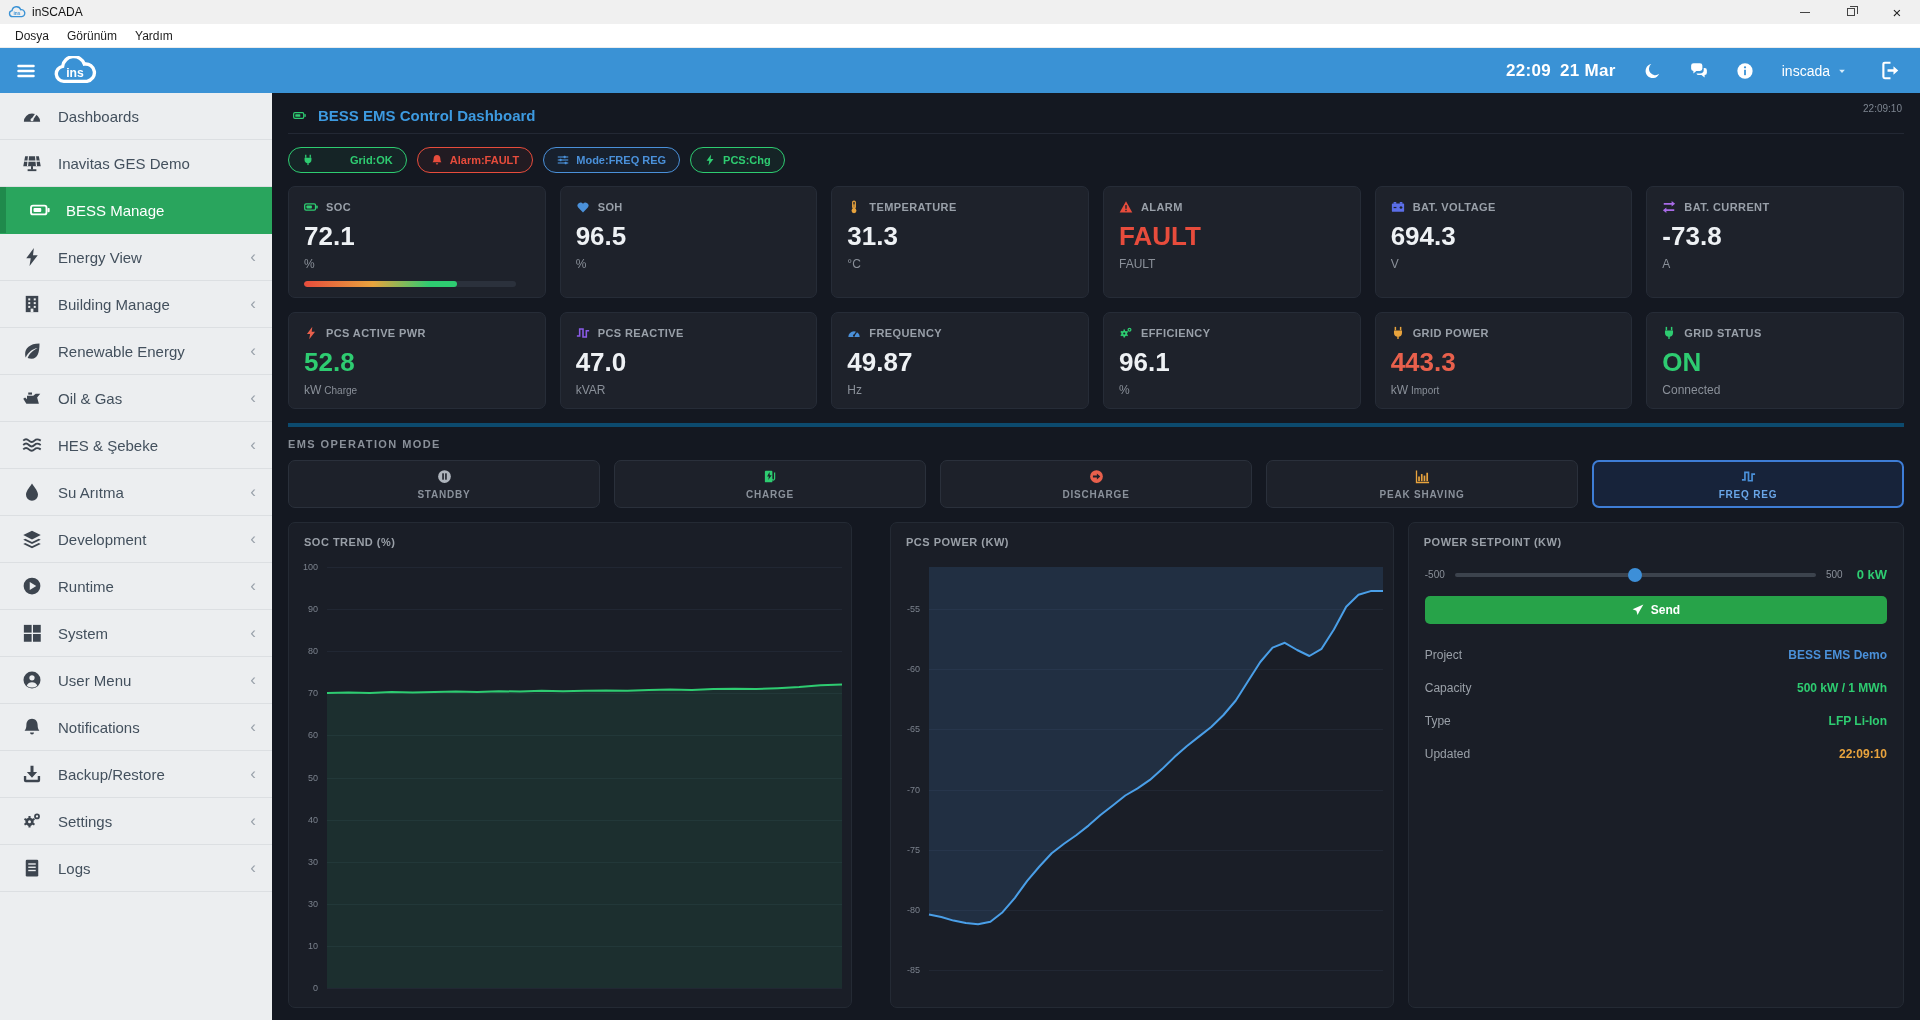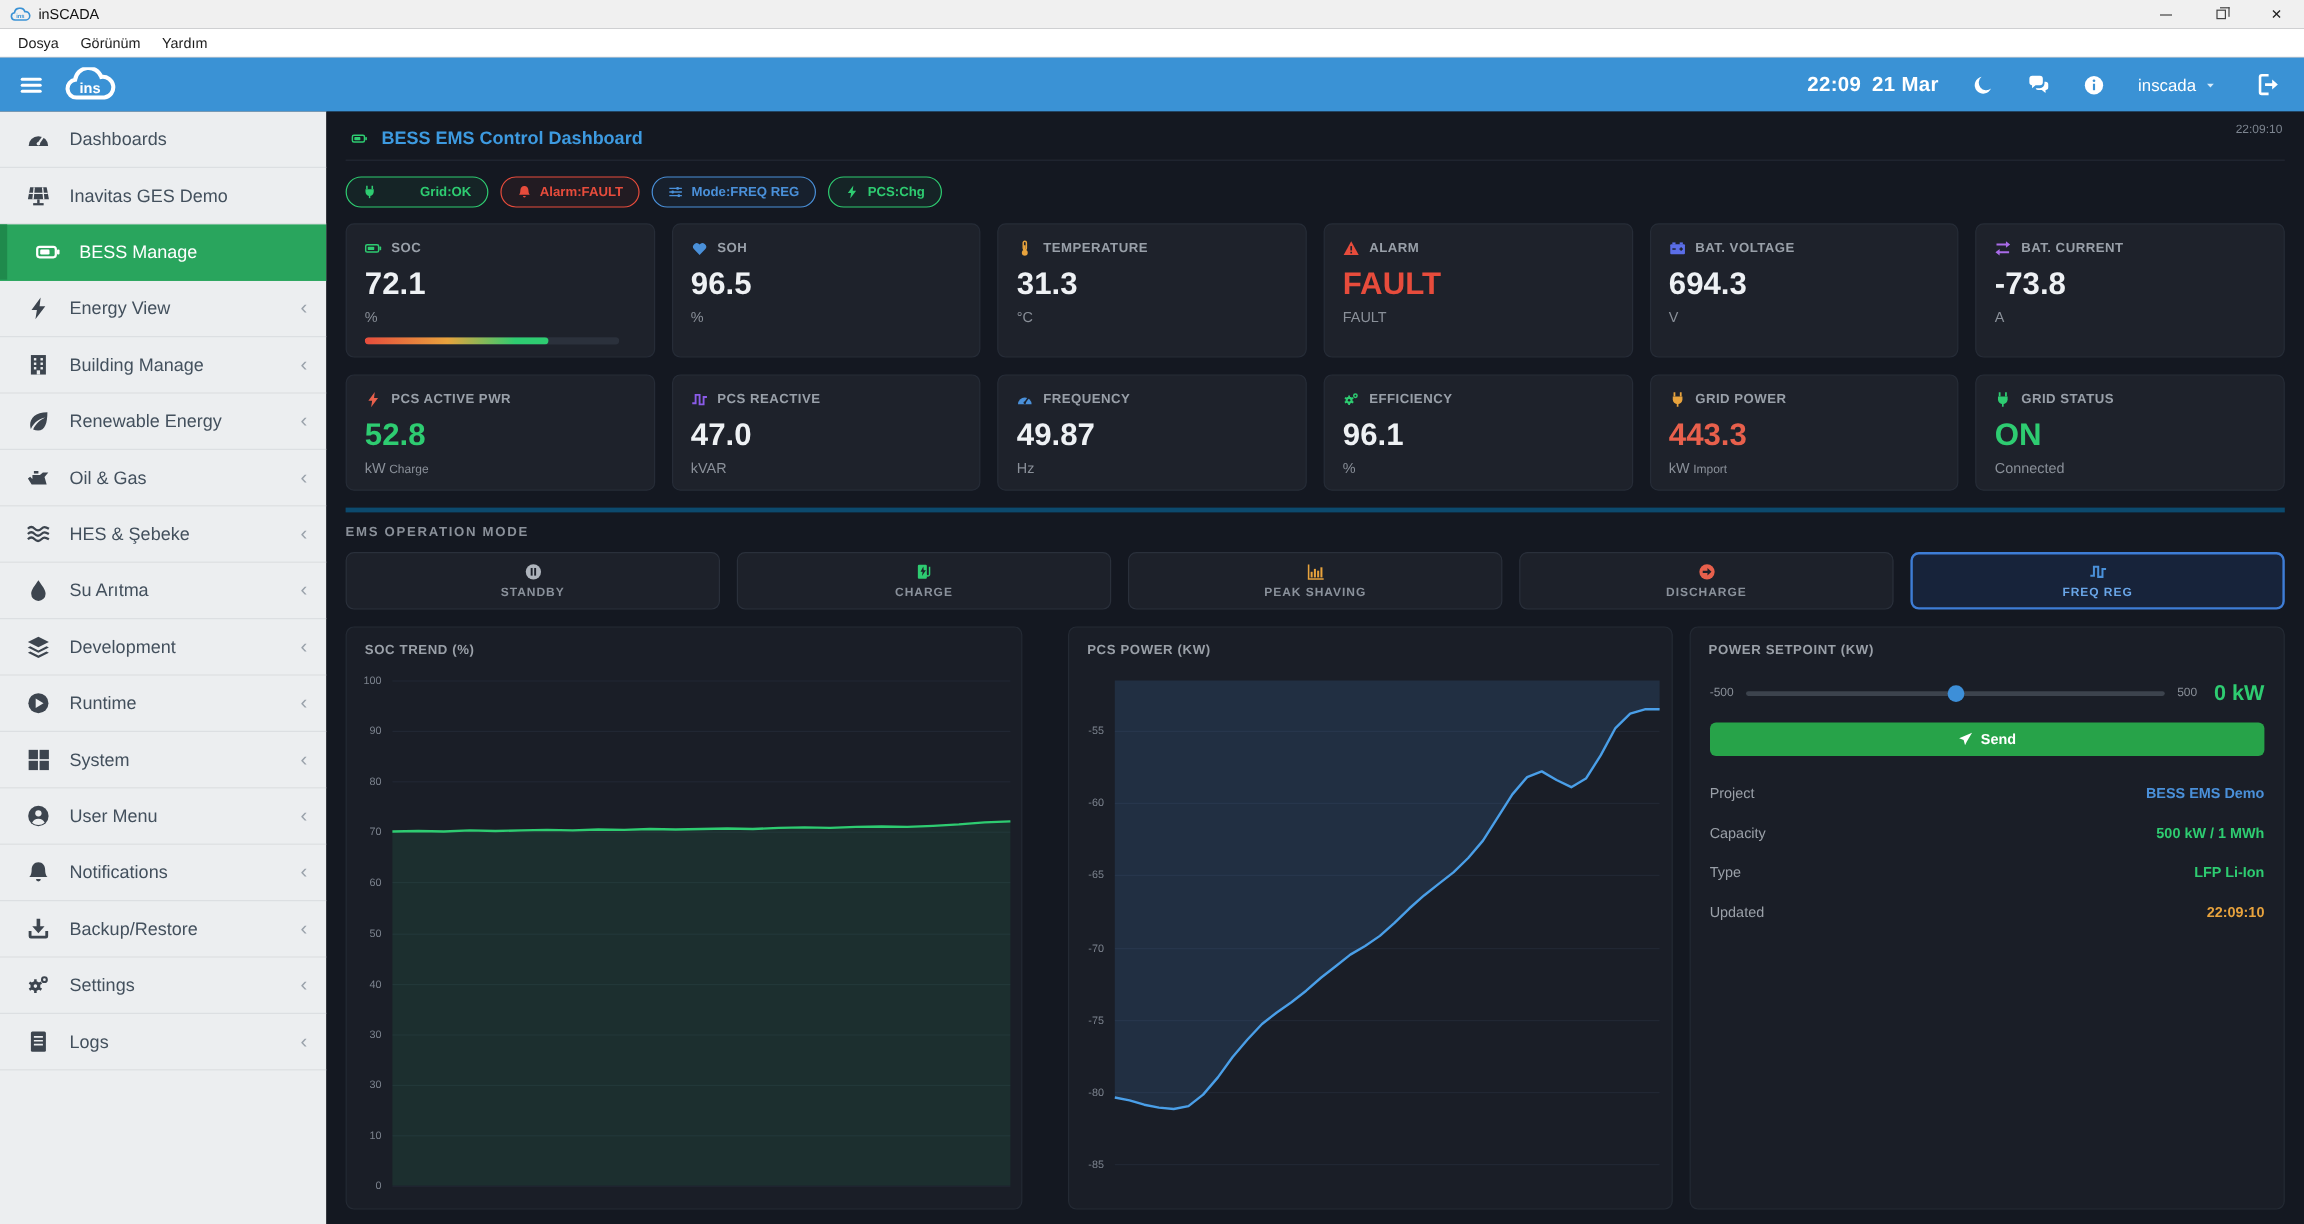--- a/index.html
+++ b/index.html
@@ -106,21 +106,21 @@
   .chart { flex:1; position:relative; margin:4px 8px 8px 2px; }
   .gridline { position:absolute; height:1px; background:#212733; }
   .ticklabel { position:absolute; transform:translateY(-50%); font-size:9px; color:#7b828d; text-align:right; }
 
   .sp-body { padding:6px 16px 0; }
   .slider-row { display:flex; align-items:center; gap:10px; margin-top:8px; }
   .sl-min,.sl-max { font-size:10px; color:#8a9099; }
   .sl-track { flex:1; height:4px; background:#3c434d; border-radius:2px; position:relative; cursor:pointer; }
   .sl-thumb { position:absolute; top:50%; transform:translate(-50%,-50%); width:14px; height:14px;
     border-radius:50%; background:#3d8fd8; cursor:grab; }
-  .sl-value { font-size:18px; font-weight:bold; color:#2ecc71; margin-left:4px; }
+  .sl-value { font-size:13px; font-weight:bold; color:#2ecc71; margin-left:4px; }
   .send-btn { margin-top:14px; width:100%; height:28px; background:#27a349; border:none; border-radius:5px;
     color:#fff; font-size:12px; font-weight:bold; display:flex; align-items:center; justify-content:center;
     gap:7px; cursor:pointer; font-family:inherit; }
   .send-icon { width:12px; height:12px; }
   .send-icon svg { width:100%; height:100%; display:block; }
   .info-rows { margin-top:14px; }
   .info-row { display:flex; justify-content:space-between; font-size:12px; padding:10px 0 9px; }
   .info-label { color:#9aa0a8; }
   .info-value { font-weight:bold; }
 </style>
@@ -679,41 +679,41 @@
             <span class="mode-icon" style="color: rgb(46, 204, 113);">
               <svg viewBox="0 0 16 16">
                 <rect x="2" y="1.8" width="8" height="12.4" rx="1" fill="currentColor"></rect>
                 <path d="M6.9 3.2 L4.4 8 h1.9 L5.6 11.8 L9.2 6.7 H7.2 Z" fill="#1d212a"></path>
                 <path d="M12.4 3.6 v6.6 a1.6 1.6 0 0 1 -3.2 0" stroke="currentColor" stroke-width="1.3" fill="none"></path>
               </svg>
             </span>
             <div class="mode-label">CHARGE</div>
           </div>
           <div class="mode">
+            <span class="mode-icon" style="color: rgb(232, 96, 76);">
+              <svg viewBox="0 0 16 16">
+                <circle cx="8" cy="8" r="6.8" fill="currentColor"></circle>
+                <path d="M4.2 7 H8.4 V4.7 L12 8 L8.4 11.3 V9 H4.2 Z" fill="#1d212a"></path>
+              </svg>
+            </span>
+            <div class="mode-label">DISCHARGE</div>
+          </div>
+          <div class="mode">
             <span class="mode-icon" style="color: rgb(232, 163, 61);">
               <svg viewBox="0 0 16 16">
                 <path d="M1.6 1.5 V14.4 H15" stroke="currentColor" stroke-width="1.4" fill="none"></path>
                 <g fill="currentColor">
                   <rect x="3.4" y="8" width="1.8" height="5"></rect>
                   <rect x="6.3" y="5.4" width="1.8" height="7.6"></rect>
                   <rect x="9.2" y="7" width="1.8" height="6"></rect>
                   <rect x="12.1" y="4" width="1.8" height="9"></rect>
                 </g>
               </svg>
             </span>
             <div class="mode-label">PEAK SHAVING</div>
-          </div>
-          <div class="mode">
-            <span class="mode-icon" style="color: rgb(232, 96, 76);">
-              <svg viewBox="0 0 16 16">
-                <circle cx="8" cy="8" r="6.8" fill="currentColor"></circle>
-                <path d="M4.2 7 H8.4 V4.7 L12 8 L8.4 11.3 V9 H4.2 Z" fill="#1d212a"></path>
-              </svg>
-            </span>
-            <div class="mode-label">DISCHARGE</div>
           </div>
           <div class="mode selected">
             <span class="mode-icon" style="color: rgb(74, 144, 217);">
               <svg viewBox="0 0 16 16">
                 <path d="M1 11.5 H4.2 V3.5 H8 V12.5 H11.8 V5.5 H15" fill="none" stroke="currentColor" stroke-width="1.8"></path>
               </svg>
             </span>
             <div class="mode-label">FREQ REG</div>
           </div>
         </div>

